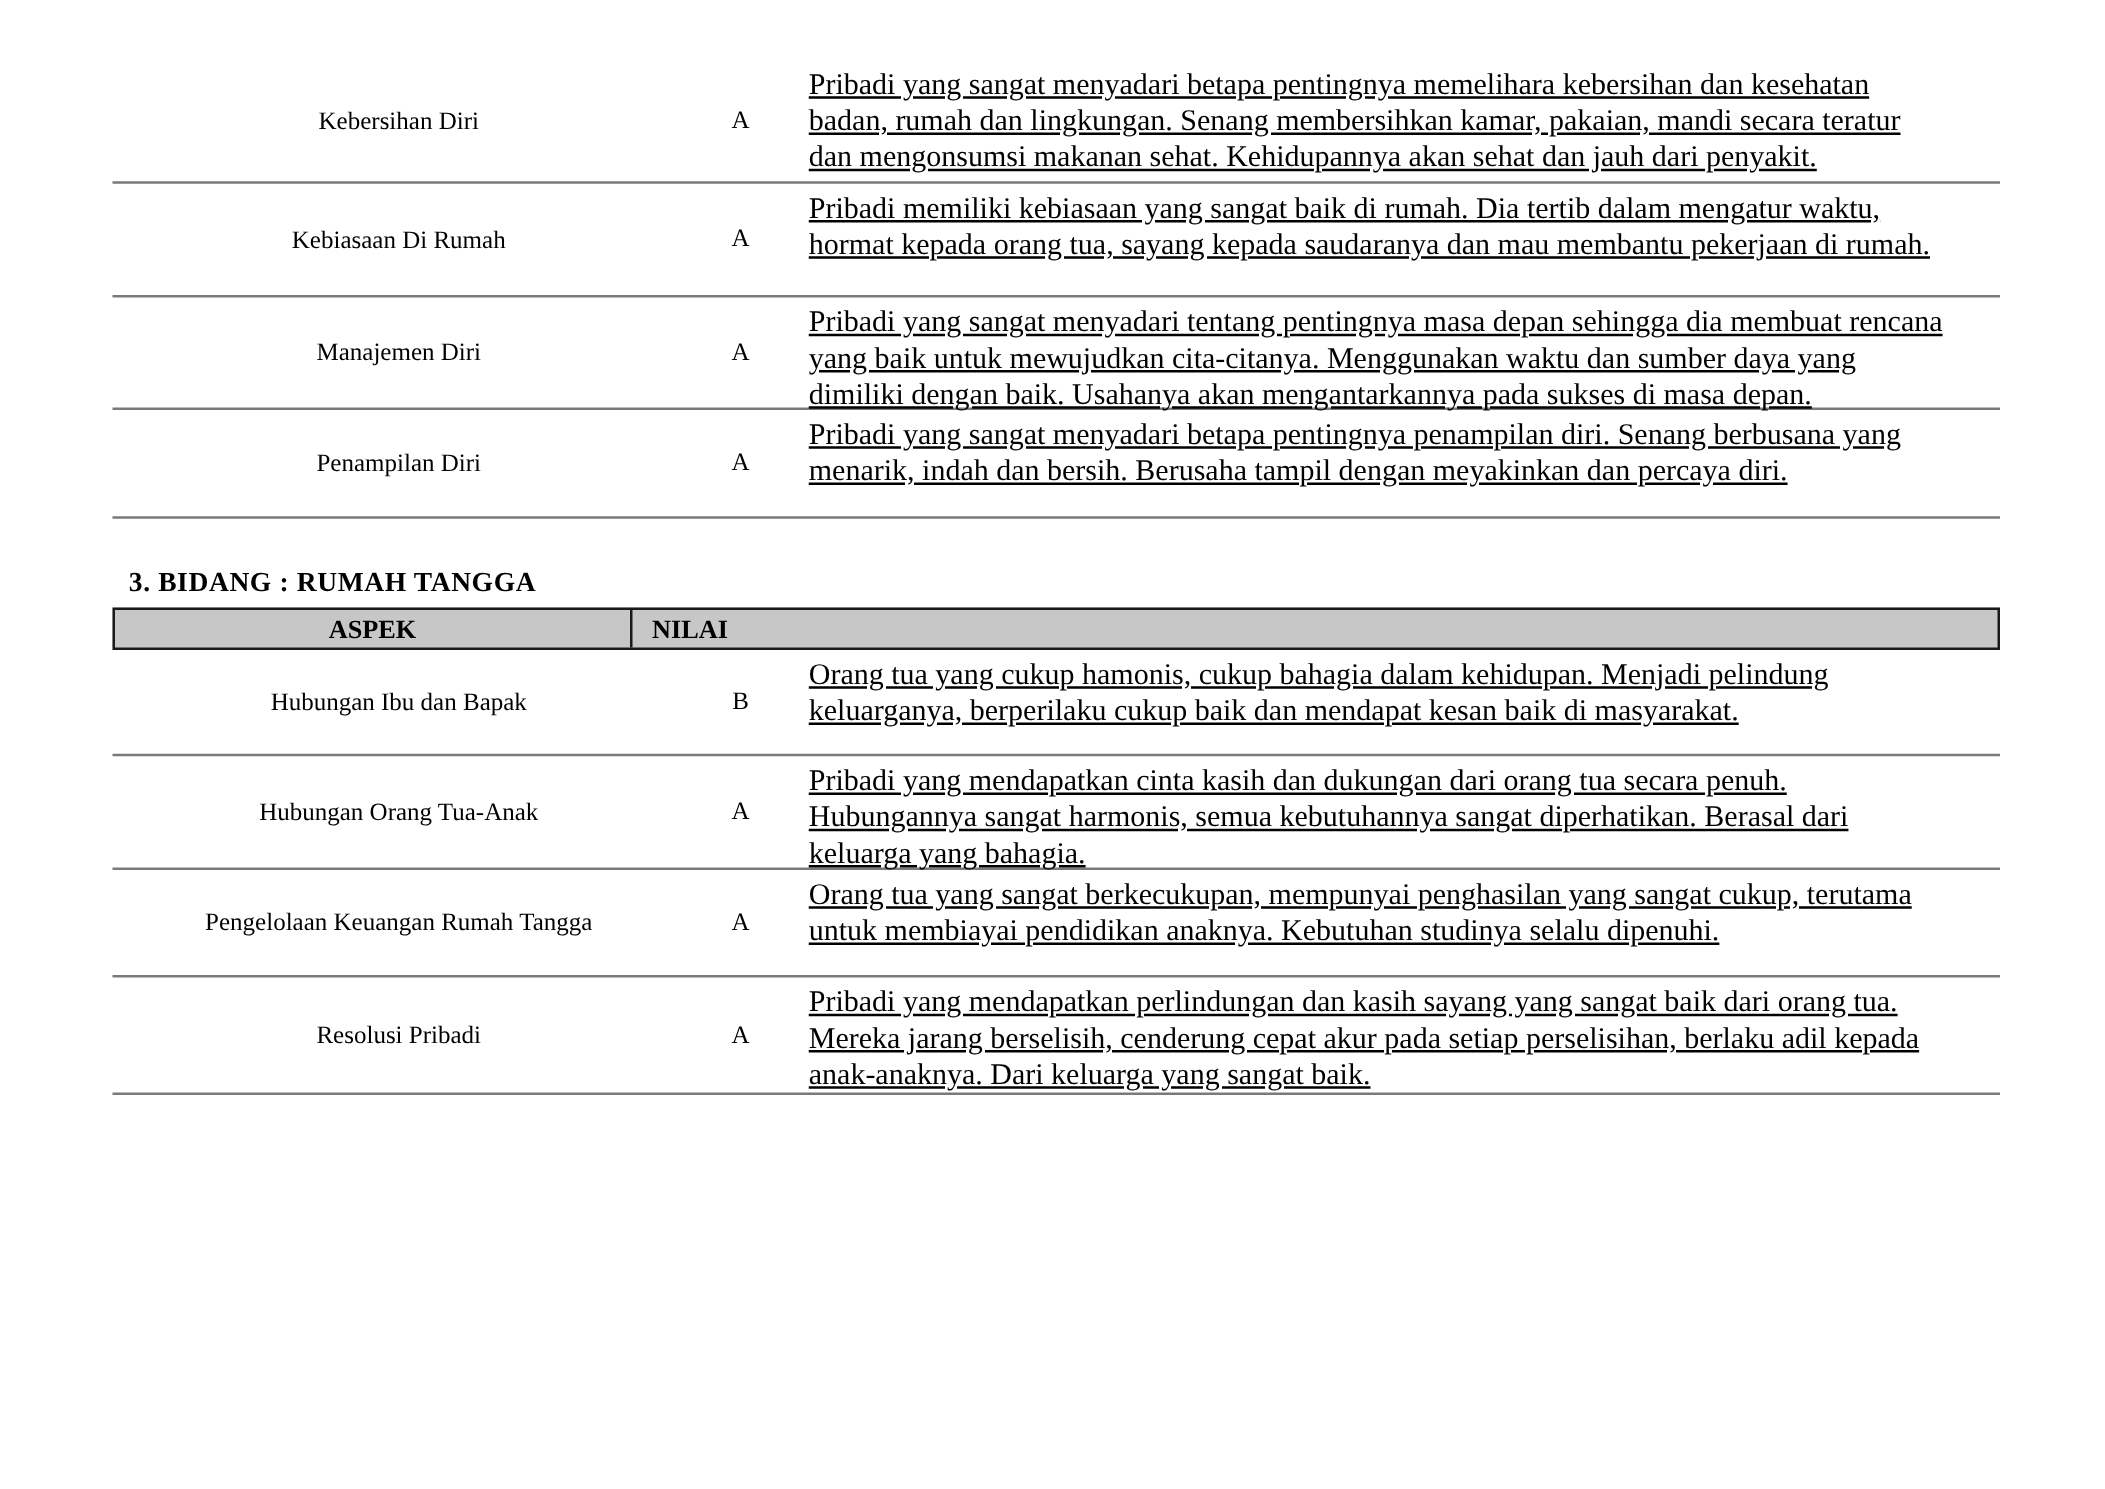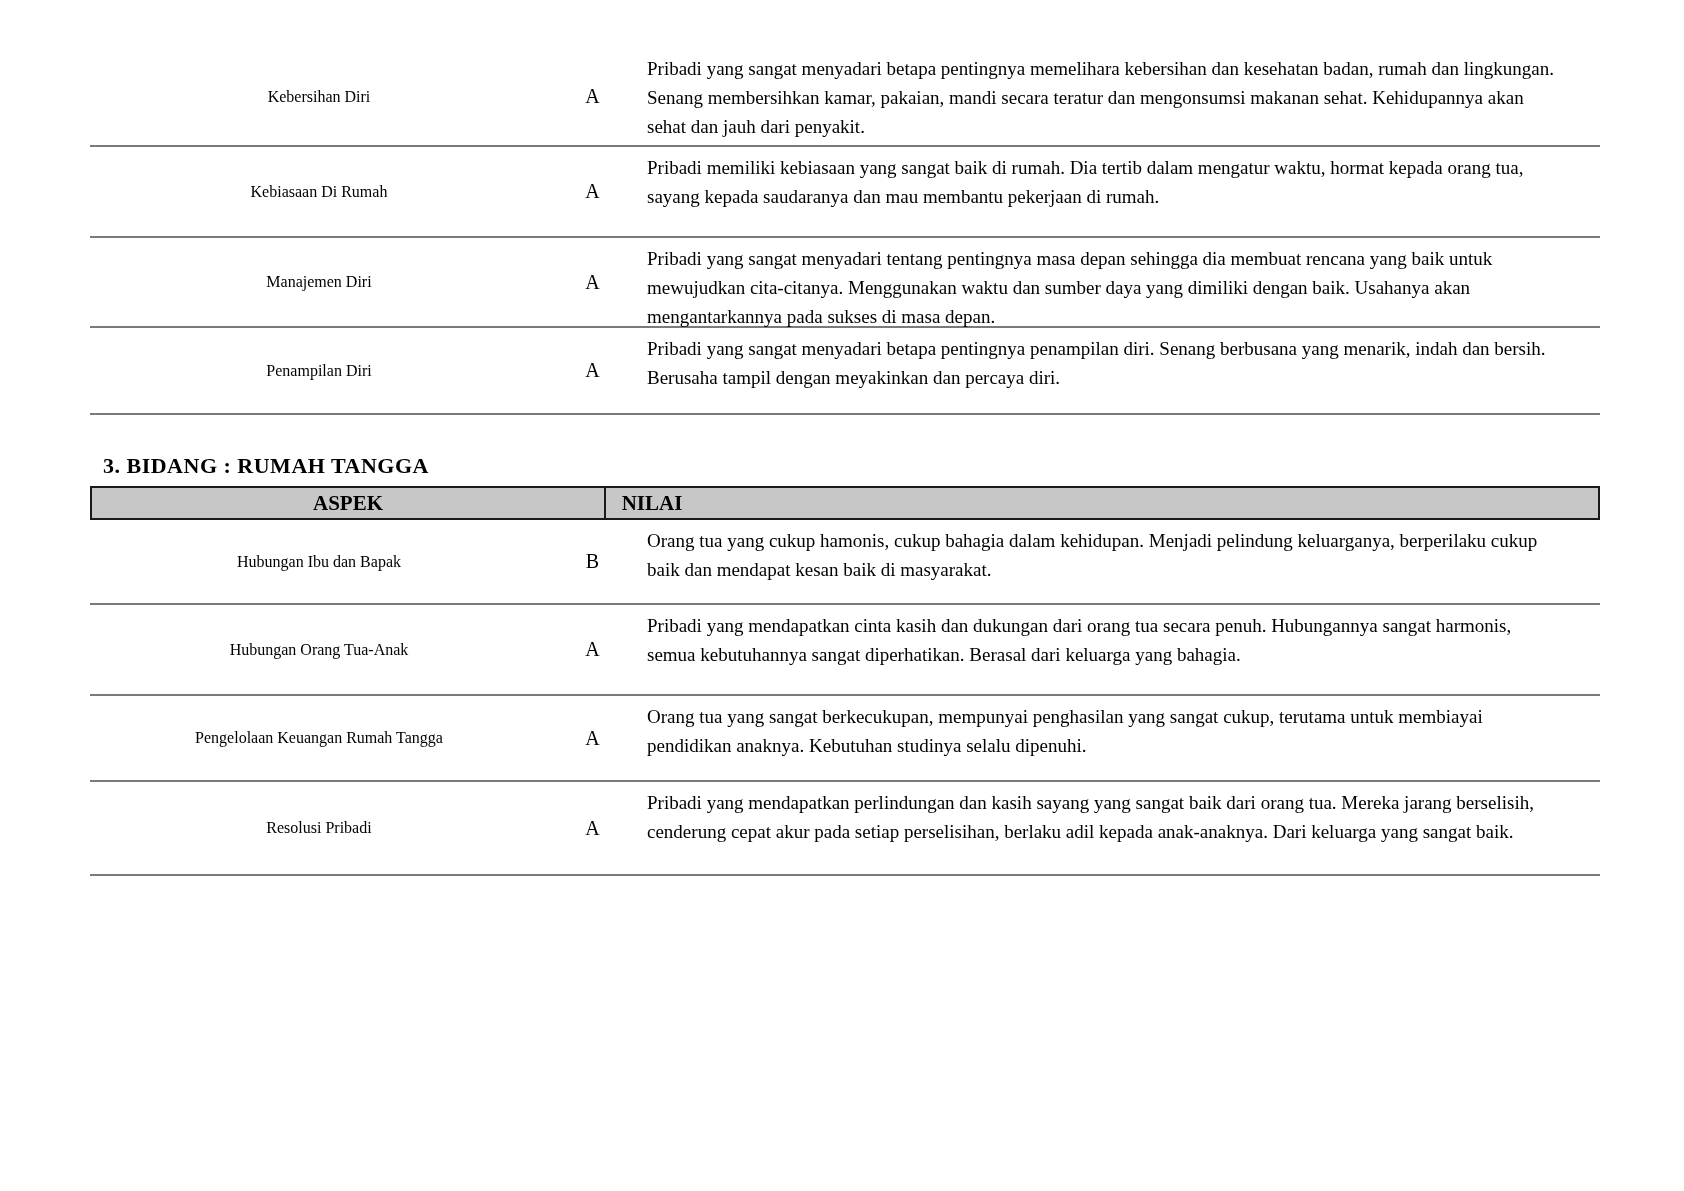--- a/index.html
+++ b/index.html
@@ -34,38 +34,39 @@
     align-items: stretch;
     border-bottom: 2px solid #7a7a7a;
     box-sizing: border-box;
   }
   .cell-aspek {
     width: 458px;
     display: flex;
     align-items: center;
     justify-content: center;
     text-align: center;
-    font-size: 16px;
+    font-size: 20px;
     line-height: 26px;
     flex-shrink: 0;
   }
   .cell-nilai {
     width: 89px;
     display: flex;
     align-items: center;
     justify-content: center;
     font-size: 20px;
     flex-shrink: 0;
   }
   .cell-desk {
     flex: 1;
     padding: 6px 40px 0 10px;
-    font-size: 19px;
+    font-size: 24px;
     line-height: 29px;
     box-sizing: border-box;
+    text-decoration: underline;
   }
 
   
   .t1r1 { height: 99px; }
   .t1r2 { height: 91px; }
   .t1r3 { height: 90px; }
   .t1r4 { height: 87px; }
   .t2r1 { height: 85px; }
   .t2r2 { height: 91px; }
   .t2r3 { height: 86px; }
@@ -89,21 +90,21 @@
     box-sizing: border-box;
   }
   .hcell {
     display: flex;
     align-items: center;
     justify-content: center;
     font-weight: bold;
     font-size: 21px;
     box-sizing: border-box;
   }
-  .hcell-aspek { width: 512px; flex-shrink: 0; }
+  .hcell-aspek { width: 412px; flex-shrink: 0; }
   .hcell-nilai { width: 94px; flex-shrink: 0; }
   .hcell-desk  { flex: 1; }
   .hcell + .hcell { border-left: 2px solid #1a1a1a; }
 </style>
 </head>
 <body>
 
 <div class="page">
   <div class="content">
 

